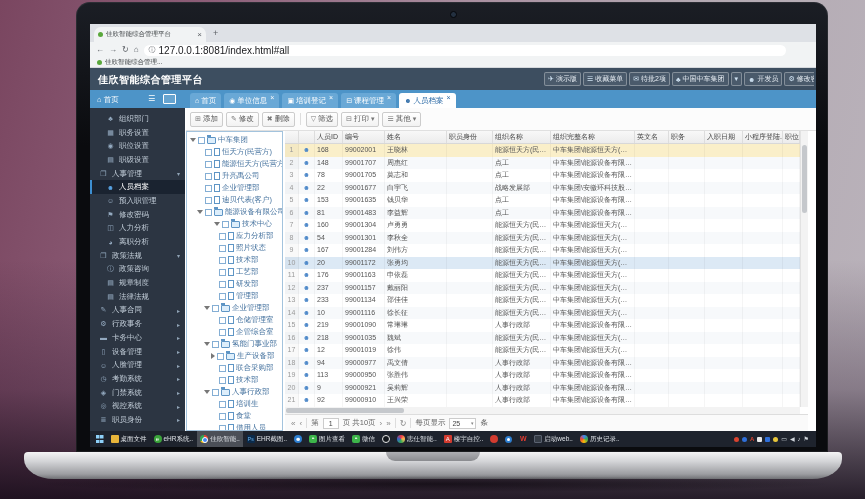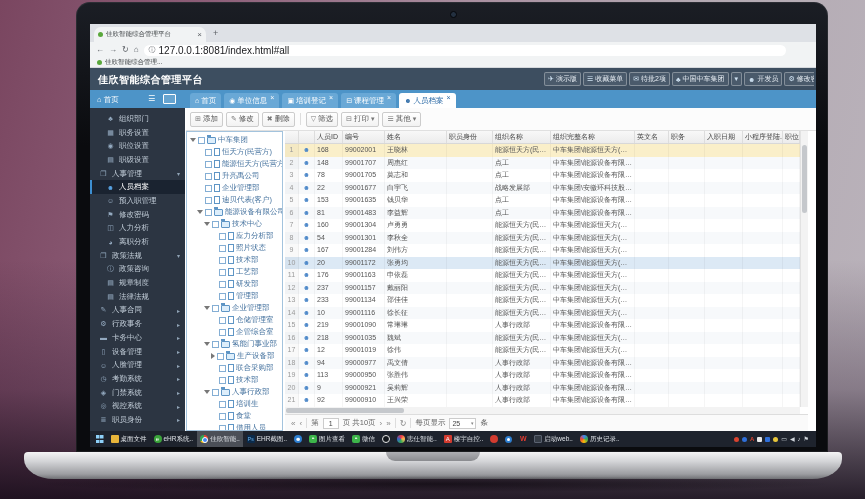--- a/index.html
+++ b/index.html
@@ -430,21 +430,21 @@
           <span class="tcb"></span>
           <span class="tico file"></span>
           <span class="tlabel">迪贝代表(客户)</span>
         </div>
         <div class="tnode" style="padding-left: 10px;">
           <span class="tcar open"></span>
           <span class="tcb"></span>
           <span class="tico folder"></span>
           <span class="tlabel">能源设备有限公司</span>
         </div>
-        <div class="tnode" style="padding-left: 17px;">
+        <div class="tnode" style="padding-left: 17px; justify-content: center;">
           <span class="tcar open"></span>
           <span class="tcb"></span>
           <span class="tico folder"></span>
           <span class="tlabel">技术中心</span>
         </div>
         <div class="tnode" style="padding-left: 24px;">
           <span class="tcar none"></span>
           <span class="tcb"></span>
           <span class="tico file"></span>
           <span class="tlabel">应力分析部</span>

